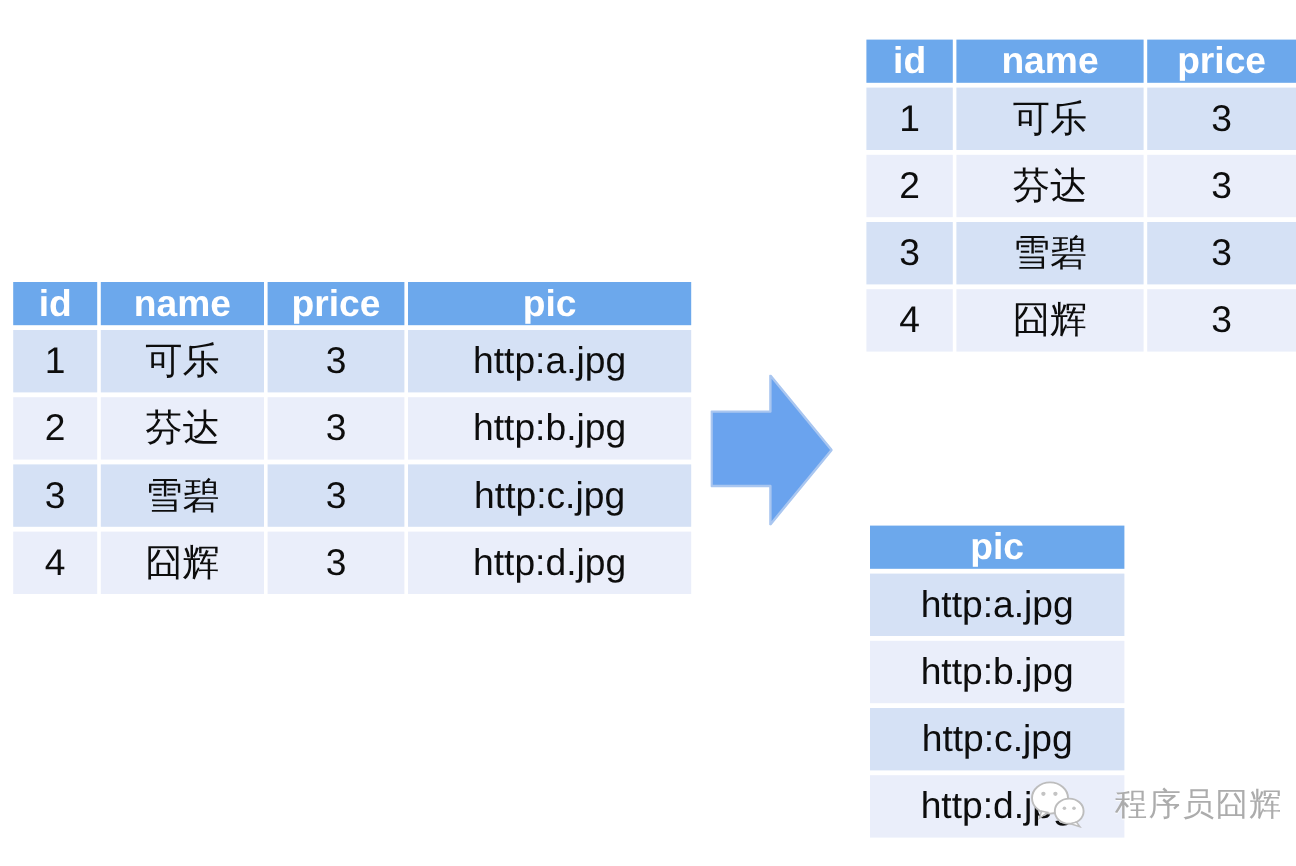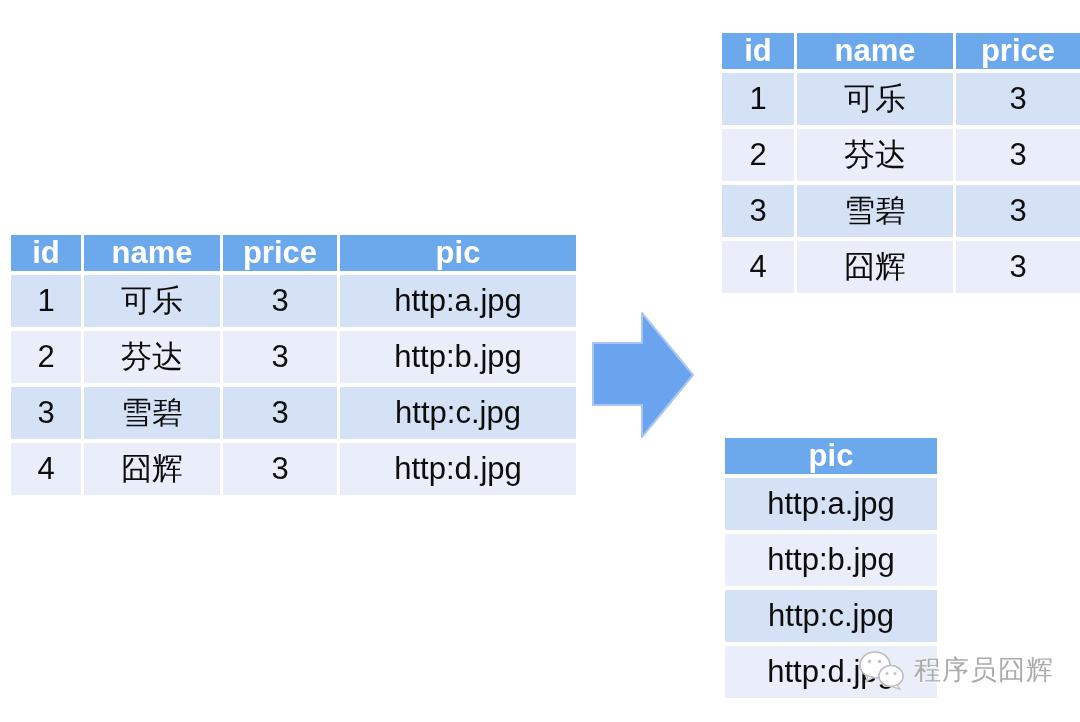--- a/index.html
+++ b/index.html
@@ -40,21 +40,21 @@
   .source-table{position:absolute;left:8px;top:231px;width:556px;}
   .split-main-table{position:absolute;left:719px;top:29px;width:352px;}
   .split-pic-table{position:absolute;left:722px;top:434px;width:212px;}
   .split-pic-table td{font-size:29px;height:50px;}
   .split-pic-table th{height:46px;}
 
   .arrow-wrap{position:absolute;left:592px;top:312px;width:102px;height:126px;}
 
   .watermark{
     position:absolute;left:858px;top:650px;
-    display:flex;align-items:center;gap:8px;
+    display:flex;align-items:center;gap:23px;
     color:#ACACAC;
     z-index:5;
     text-align:center;
   }
   .watermark .wm-text{
     font-size:27px;
     letter-spacing:1px;
     color:#ACACAC;
     text-shadow:0 1px 1px #ffffff;
   }

